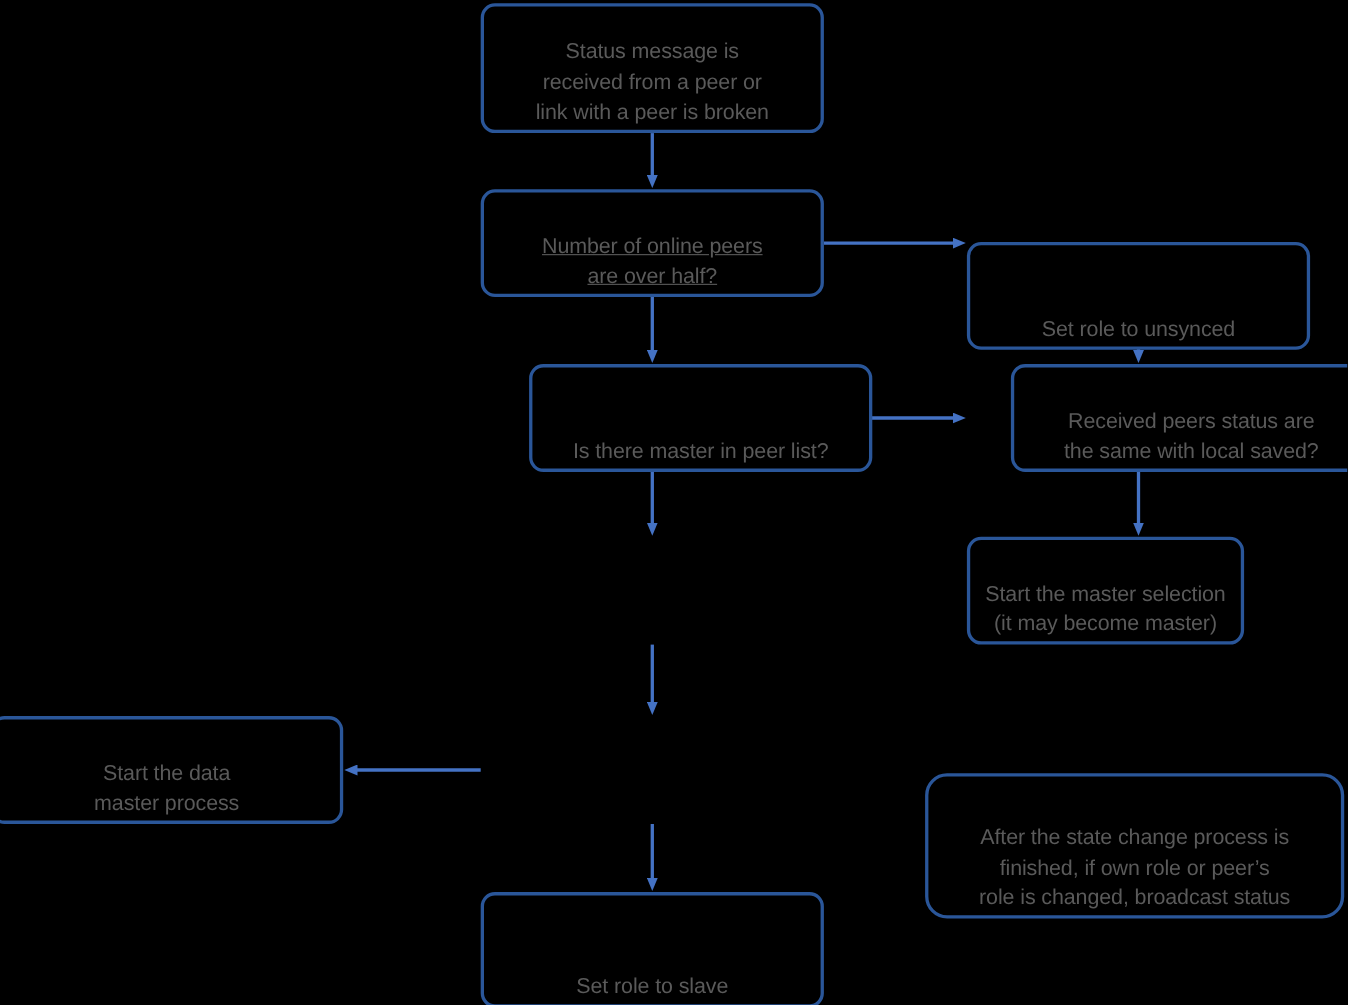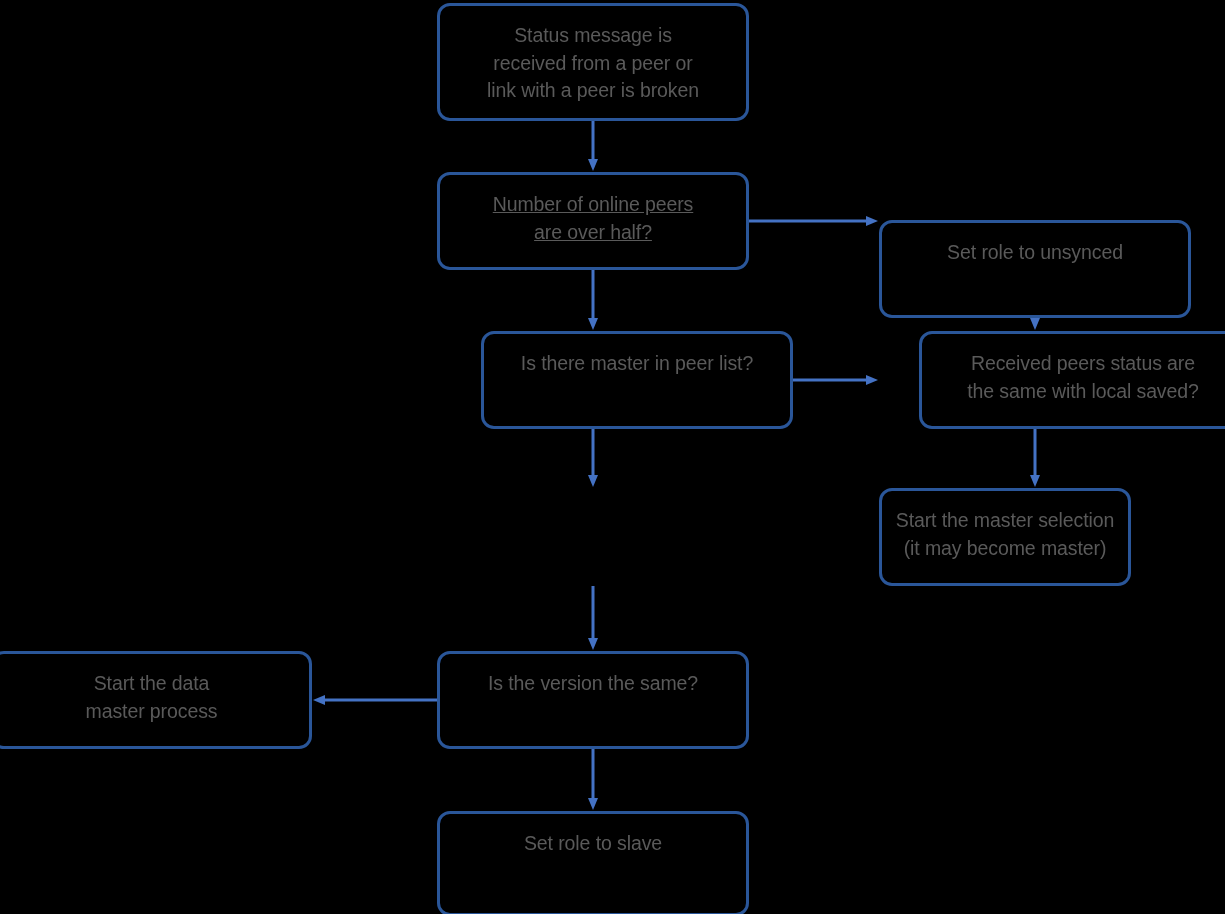--- a/index.html
+++ b/index.html
@@ -15,27 +15,27 @@
     overflow: hidden;
     font-family: "Liberation Sans", sans-serif;
   }
   .node {
     position: absolute;
     box-sizing: border-box;
     border: 3px solid #2a5699;
     border-radius: 13px;
     background: #000000;
     display: flex;
-    align-items: flex-start;
+    align-items: flex-end;
     justify-content: center;
     text-align: center;
     color: #5a5a5a;
     font-size: 19.5px;
     line-height: 1.42;
-    padding: 16px 12px;
+    padding: 1px 12px;
     white-space: pre-line;
     letter-spacing: -0.1px;
   }
   .node.note {
     border-radius: 20px;
     border-width: 3px;
   }
   
   .conn {
     position: absolute;
@@ -128,22 +128,24 @@
   <div class="node" style="left:879px; top:488px; width:252px; height:98px;">
     <span>Start the master selection
 (it may become master)</span>
   </div>
 
   <div class="node" style="left:-9px; top:651px; width:321px; height:98px;">
     <span>Start the data
 master process</span>
   </div>
 
-  <div class="node" style="left:437px; top:651px; width:312px; height:98px;">
-    <span>Is the version the same?</span>
+
+  <div class="node note" style="left:841px; top:703px; width:381px; height:132px;">
+    <span>After the state change process is
+finished, if own role or peer’s
+role is changed, broadcast status</span>
   </div>
-
 
   <div class="node" style="left:437px; top:811px; width:312px; height:105px;">
     <span>Set role to slave</span>
   </div>
 
 </div>
 
 </body></html>

